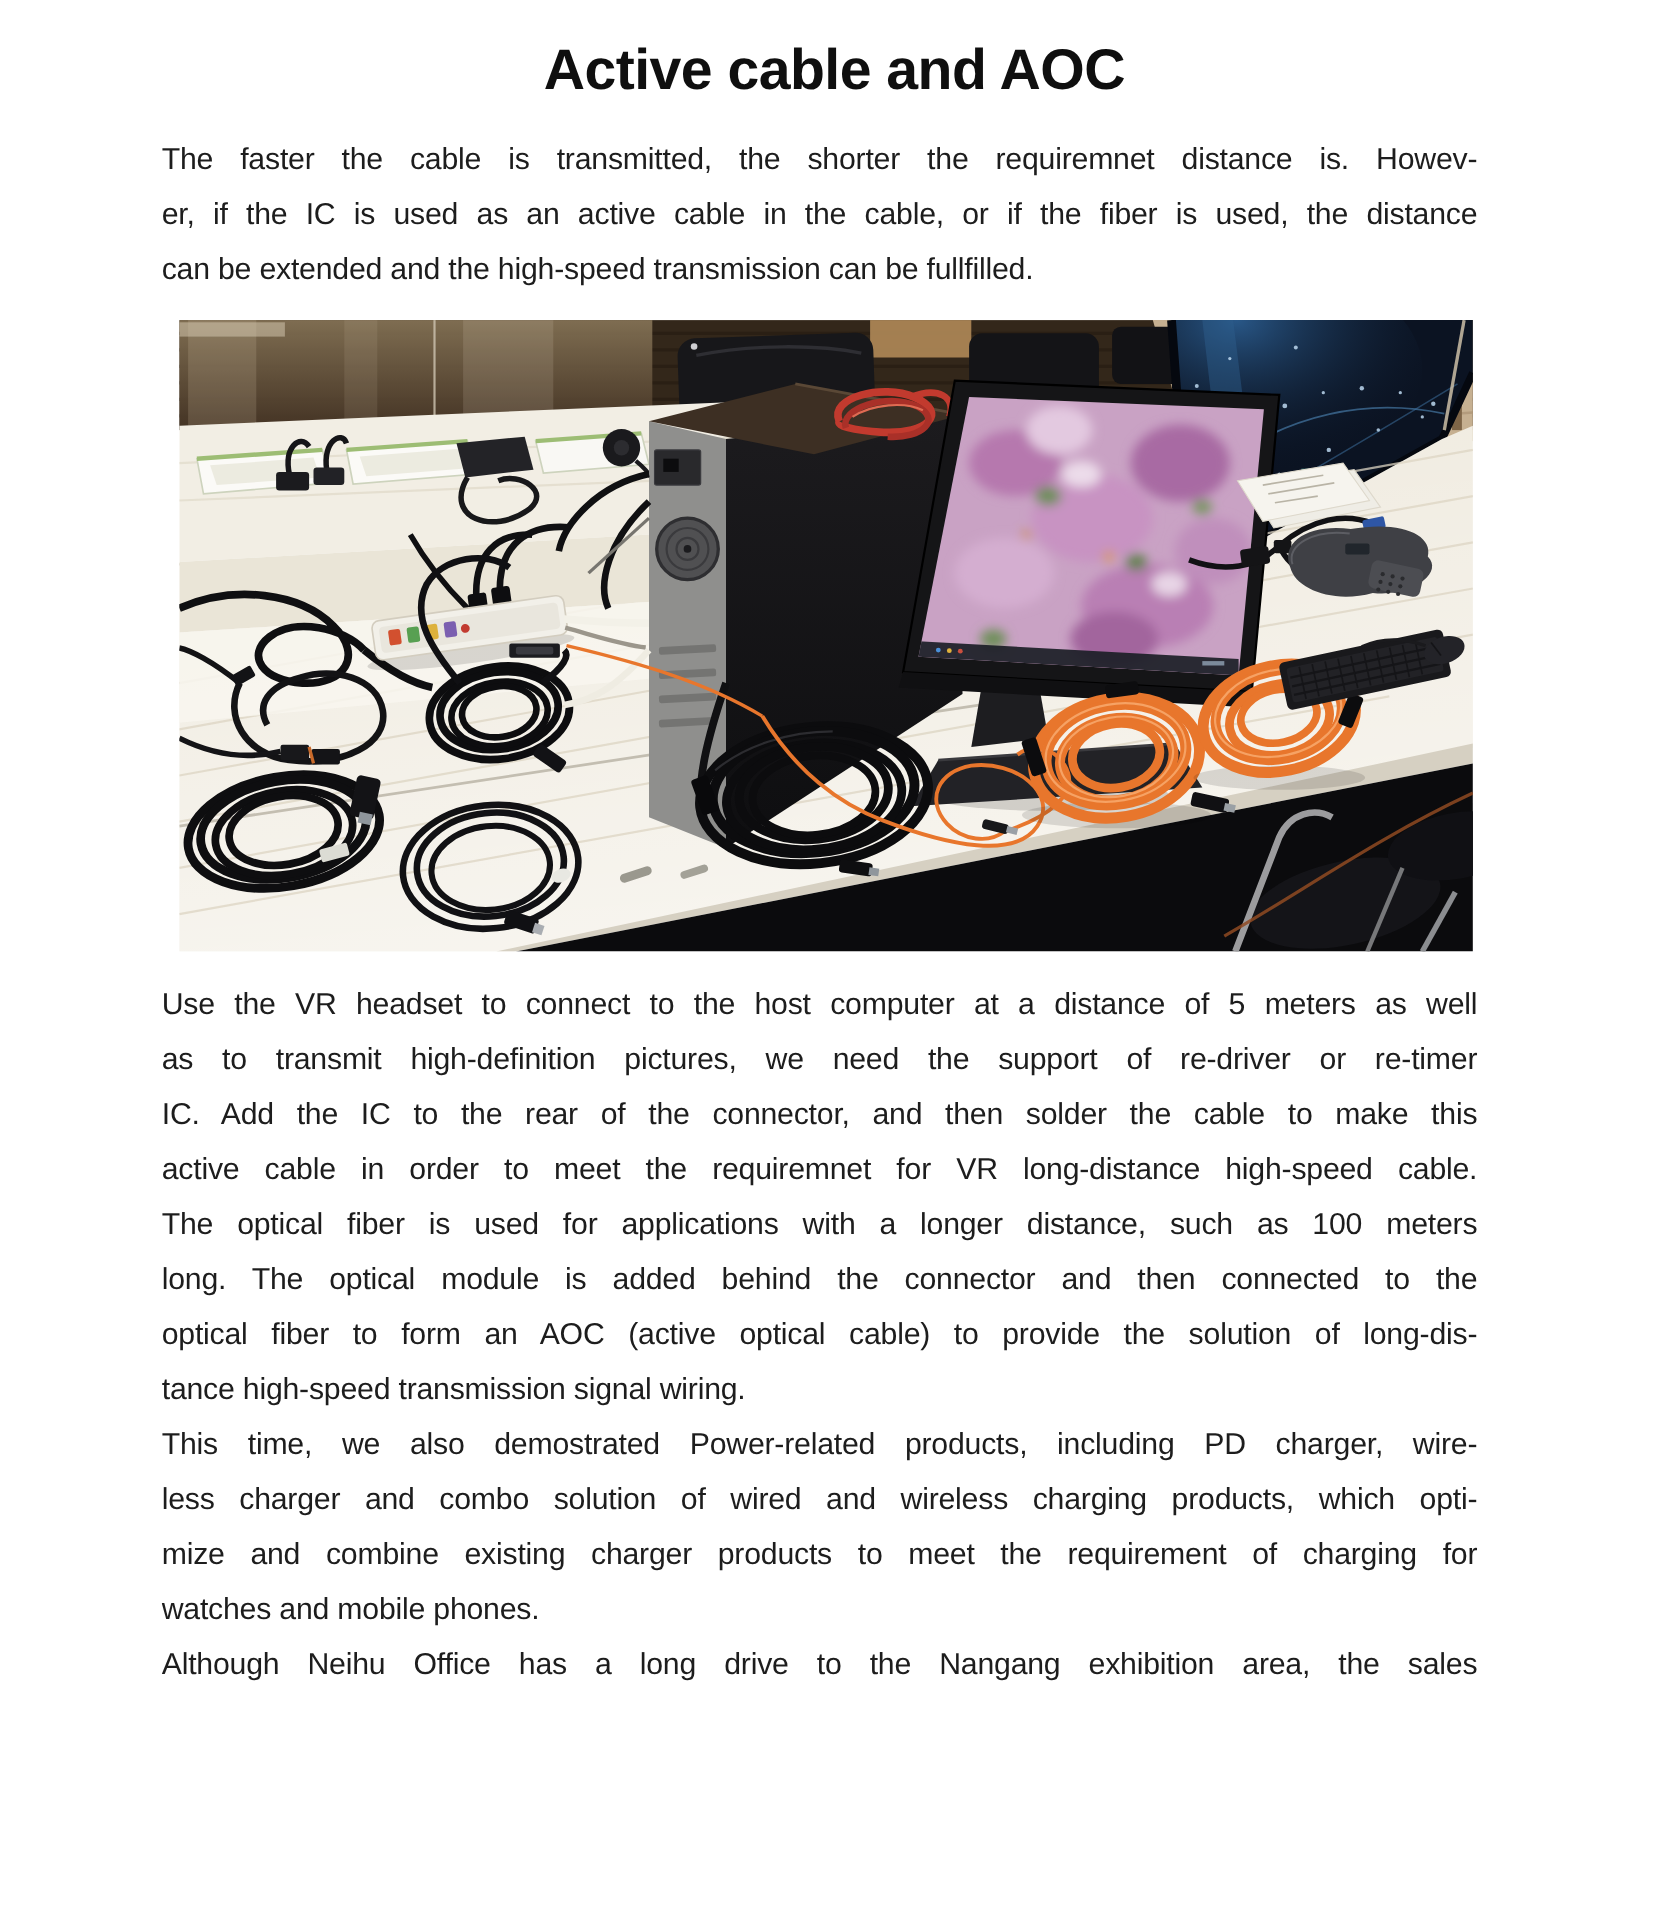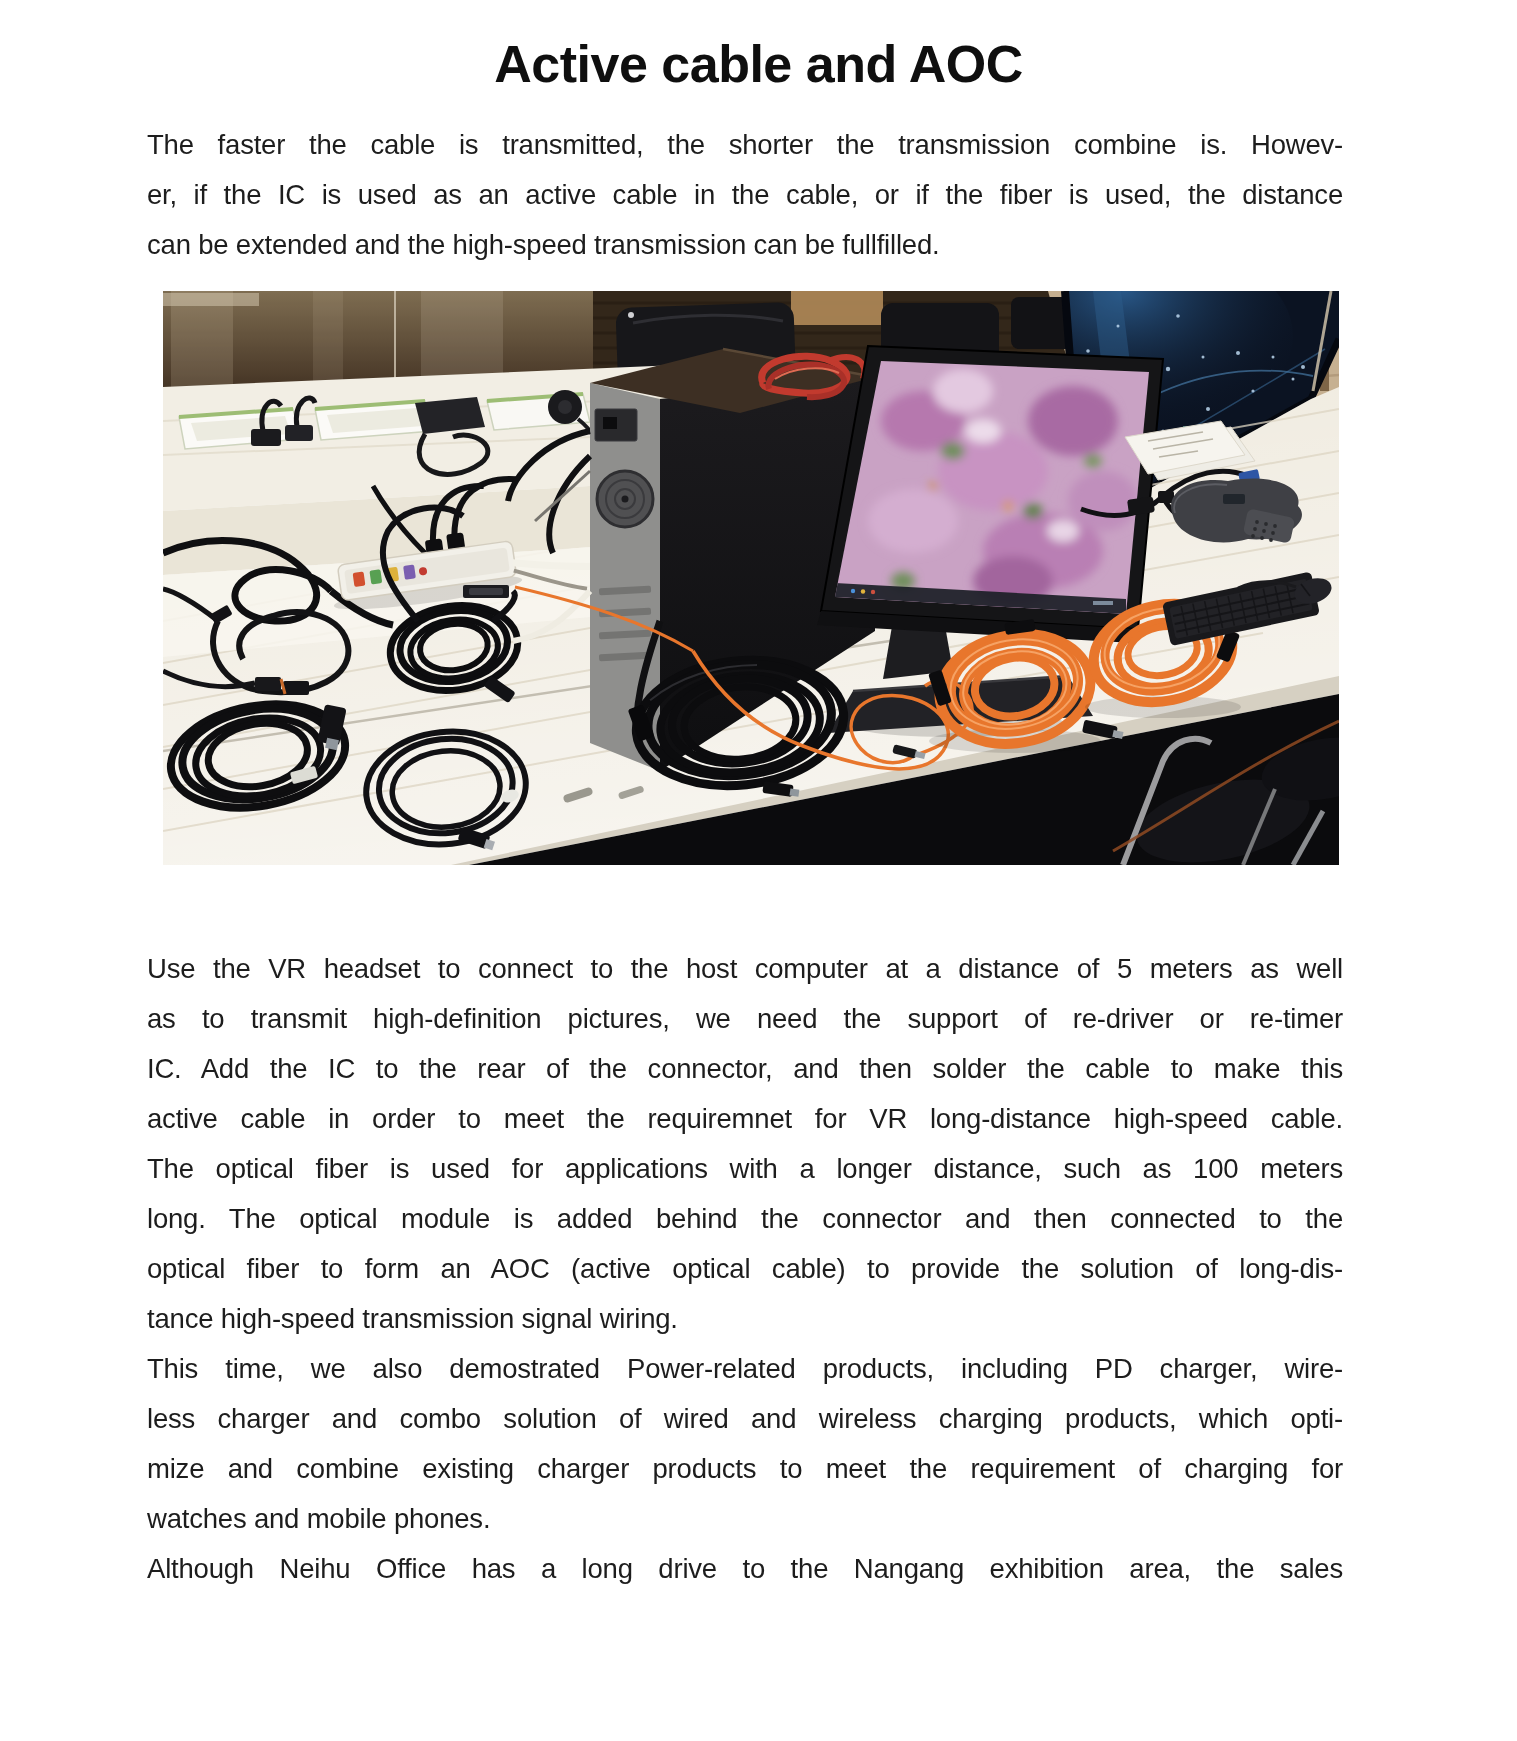--- a/index.html
+++ b/index.html
@@ -15,21 +15,21 @@
     position:relative;width:1517px;height:1741px;background:#fff;overflow:hidden;
     font-family:"Liberation Sans", sans-serif;color:#1d1d1d;border-radius:18px;
   }
   .title{
     position:absolute;top:34px;left:0;width:1517px;margin:0;
     text-align:center;font-size:52px;line-height:60px;font-weight:700;color:#0f0f0f;
     letter-spacing:-0.5px;
   }
   .text-block{position:absolute;left:147px;width:1196px;}
   #p1{top:120px;}
-  #body-block{top:944px;}
+  #body-block{top:888px;}
   .tline{
     font-size:27.5px;line-height:50px;height:50px;letter-spacing:-0.2px;
     overflow:hidden;white-space:normal;color:#1d1d1d;
   }
   .j{text-align:justify;text-align-last:justify;}
   .last{text-align:right;text-align-last:left;}
   figure.photo{
     position:absolute;left:163px;top:291px;width:1176px;height:574px;margin:0;padding:0;
   }
   figure.photo svg{display:block;width:1176px;height:574px;}
@@ -41,21 +41,21 @@
   .flower-fill{fill:var(--flower_pink);}
 </style>
 </head>
 <body>
 
 <main class="page">
 
   <h1 class="title">Active cable and AOC</h1>
 
   <section class="text-block" id="p1">
-    <div class="tline j">The faster the cable is transmitted, the shorter the transmission combine is. Howev-</div>
+    <div class="tline j">The faster the cable is transmitted, the shorter the requiremnet distance is. Howev-</div>
     <div class="tline j">er, if the IC is used as an active cable in the cable, or if the fiber is used, the distance</div>
     <div class="tline last">can be extended and the high-speed transmission can be fullfilled.</div>
   </section>
 
   <figure class="photo" aria-label="Conference room table with demo setup: black PC tower, monitor showing pink flowers, large display with blue tech graphics, coiled black HDMI cables, two bright orange optical fiber cable coils, white power strip, keyboard, mouse, papers and a conference phone.">
     <svg viewBox="0 0 1176 574" preserveAspectRatio="none">
       <defs>
         <linearGradient id="glassGrad" x1="0" y1="0" x2="0" y2="1">
           <stop offset="0" stop-color="#857356"></stop>
             <stop offset="1" stop-color="#473626"></stop>

